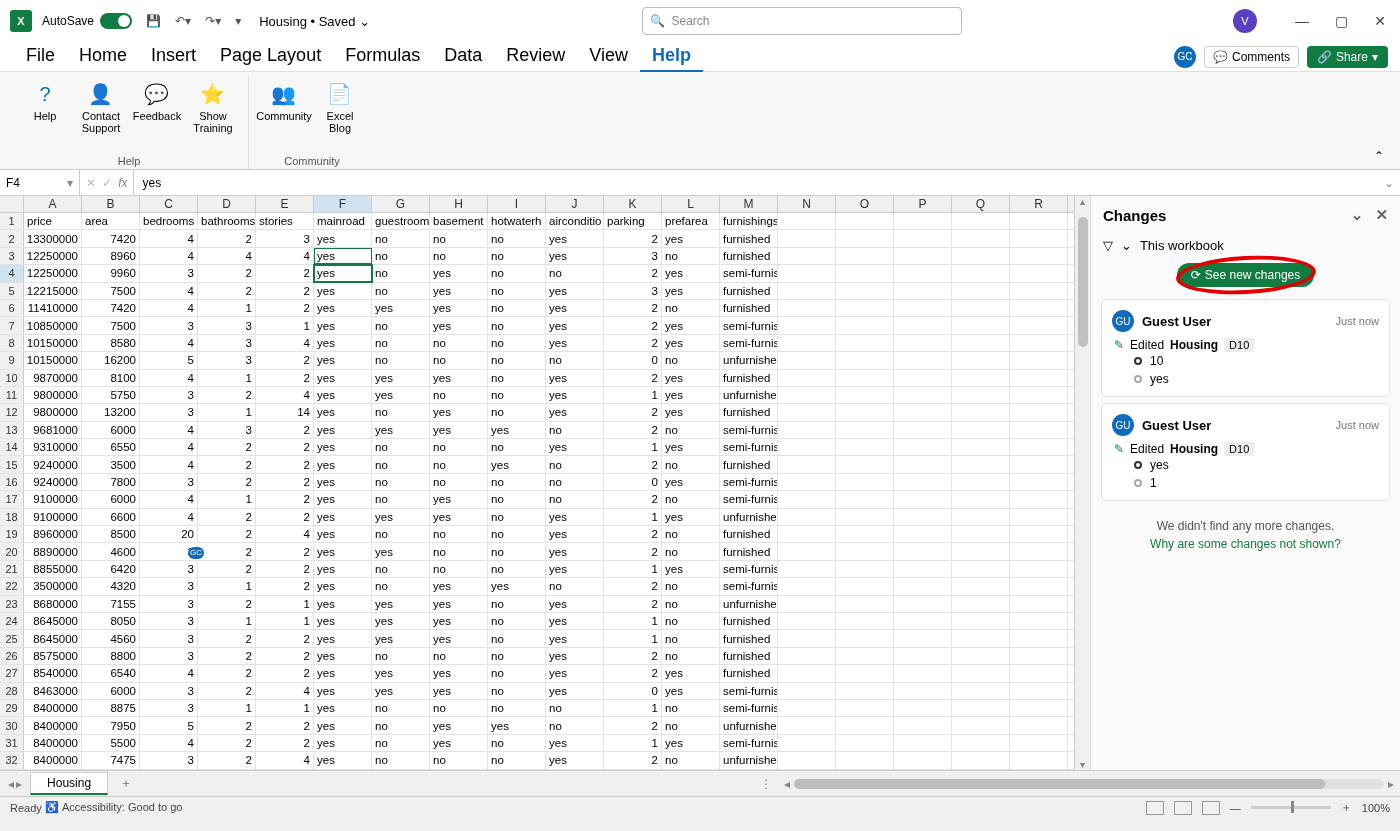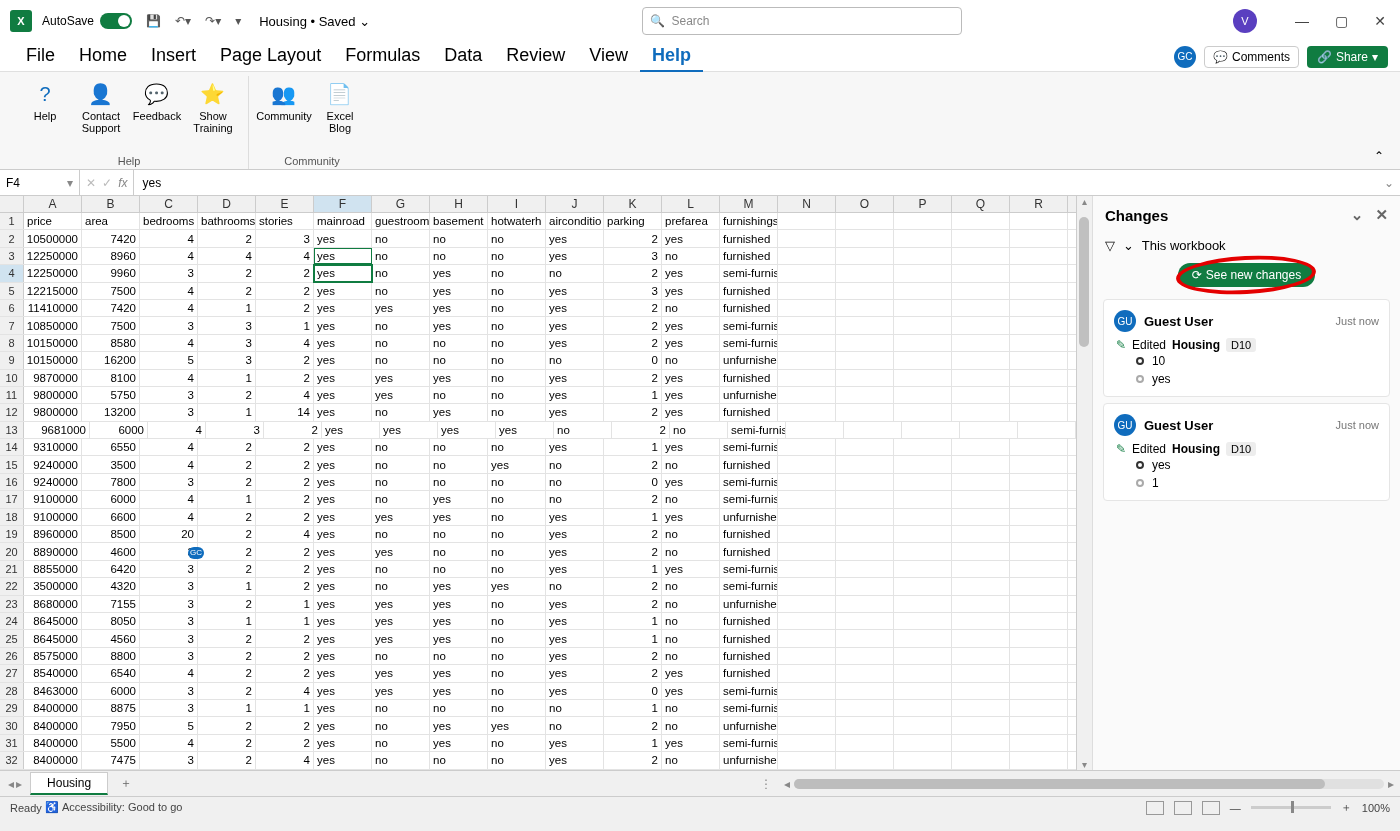--- a/index.html
+++ b/index.html
@@ -239,21 +239,21 @@
           <div class="cell" style="width: 58px;">prefarea</div>
           <div class="cell" style="width: 58px;">furnishingstatus</div>
           <div class="cell" style="width: 58px;"></div>
           <div class="cell" style="width: 58px;"></div>
           <div class="cell" style="width: 58px;"></div>
           <div class="cell" style="width: 58px;"></div>
           <div class="cell" style="width: 58px;"></div>
         </div>
         <div class="row">
           <div class="rowhdr">2</div>
-          <div class="cell num" style="width: 58px;">10500000</div>
+          <div class="cell num" style="width: 58px;">13300000</div>
           <div class="cell num" style="width: 58px;">7420</div>
           <div class="cell num" style="width: 58px;">4</div>
           <div class="cell num" style="width: 58px;">2</div>
           <div class="cell num" style="width: 58px;">3</div>
           <div class="cell" style="width: 58px;">yes</div>
           <div class="cell" style="width: 58px;">no</div>
           <div class="cell" style="width: 58px;">no</div>
           <div class="cell" style="width: 58px;">no</div>
           <div class="cell" style="width: 58px;">yes</div>
           <div class="cell num" style="width: 58px;">2</div>
@@ -470,21 +470,21 @@
           <div class="cell" style="width: 58px;">yes</div>
           <div class="cell" style="width: 58px;">furnished</div>
           <div class="cell" style="width: 58px;"></div>
           <div class="cell" style="width: 58px;"></div>
           <div class="cell" style="width: 58px;"></div>
           <div class="cell" style="width: 58px;"></div>
           <div class="cell" style="width: 58px;"></div>
         </div>
         <div class="row">
           <div class="rowhdr">13</div>
-          <div class="cell num" style="width: 66px;">9681000</div>
+          <div class="cell num" style="width: 58px;">9681000</div>
           <div class="cell num" style="width: 58px;">6000</div>
           <div class="cell num" style="width: 58px;">4</div>
           <div class="cell num" style="width: 58px;">3</div>
           <div class="cell num" style="width: 58px;">2</div>
           <div class="cell" style="width: 58px;">yes</div>
           <div class="cell" style="width: 58px;">yes</div>
           <div class="cell" style="width: 58px;">yes</div>
           <div class="cell" style="width: 58px;">yes</div>
           <div class="cell" style="width: 58px;">no</div>
           <div class="cell num" style="width: 58px;">2</div>
@@ -953,20 +953,24 @@
       <span>Edited</span>
       <span style="font-weight:600">Housing</span>
       <span class="cc-cell">D10</span>
     </div>
     <div class="cc-diff">
       <div class="line"><span class="dot" style="border-color:#333"></span><span>yes</span></div>
       <div class="line"><span class="dot" style="border-color:#aaa"></span><span>1</span></div>
     </div>
         </div>
       </div>
+    <div class="cp-footer">
+      <span>We didn't find any more changes.</span>
+      <span class="link">Why are some changes not shown?</span>
+    </div>
   </div>
 </div>
 
 <div class="sheettabs">
   <div class="nav">
     <span>◂</span>
     <span>▸</span>
   </div>
   <div class="sheet-tab">Housing</div>
   <div class="sheet-add">＋</div>

